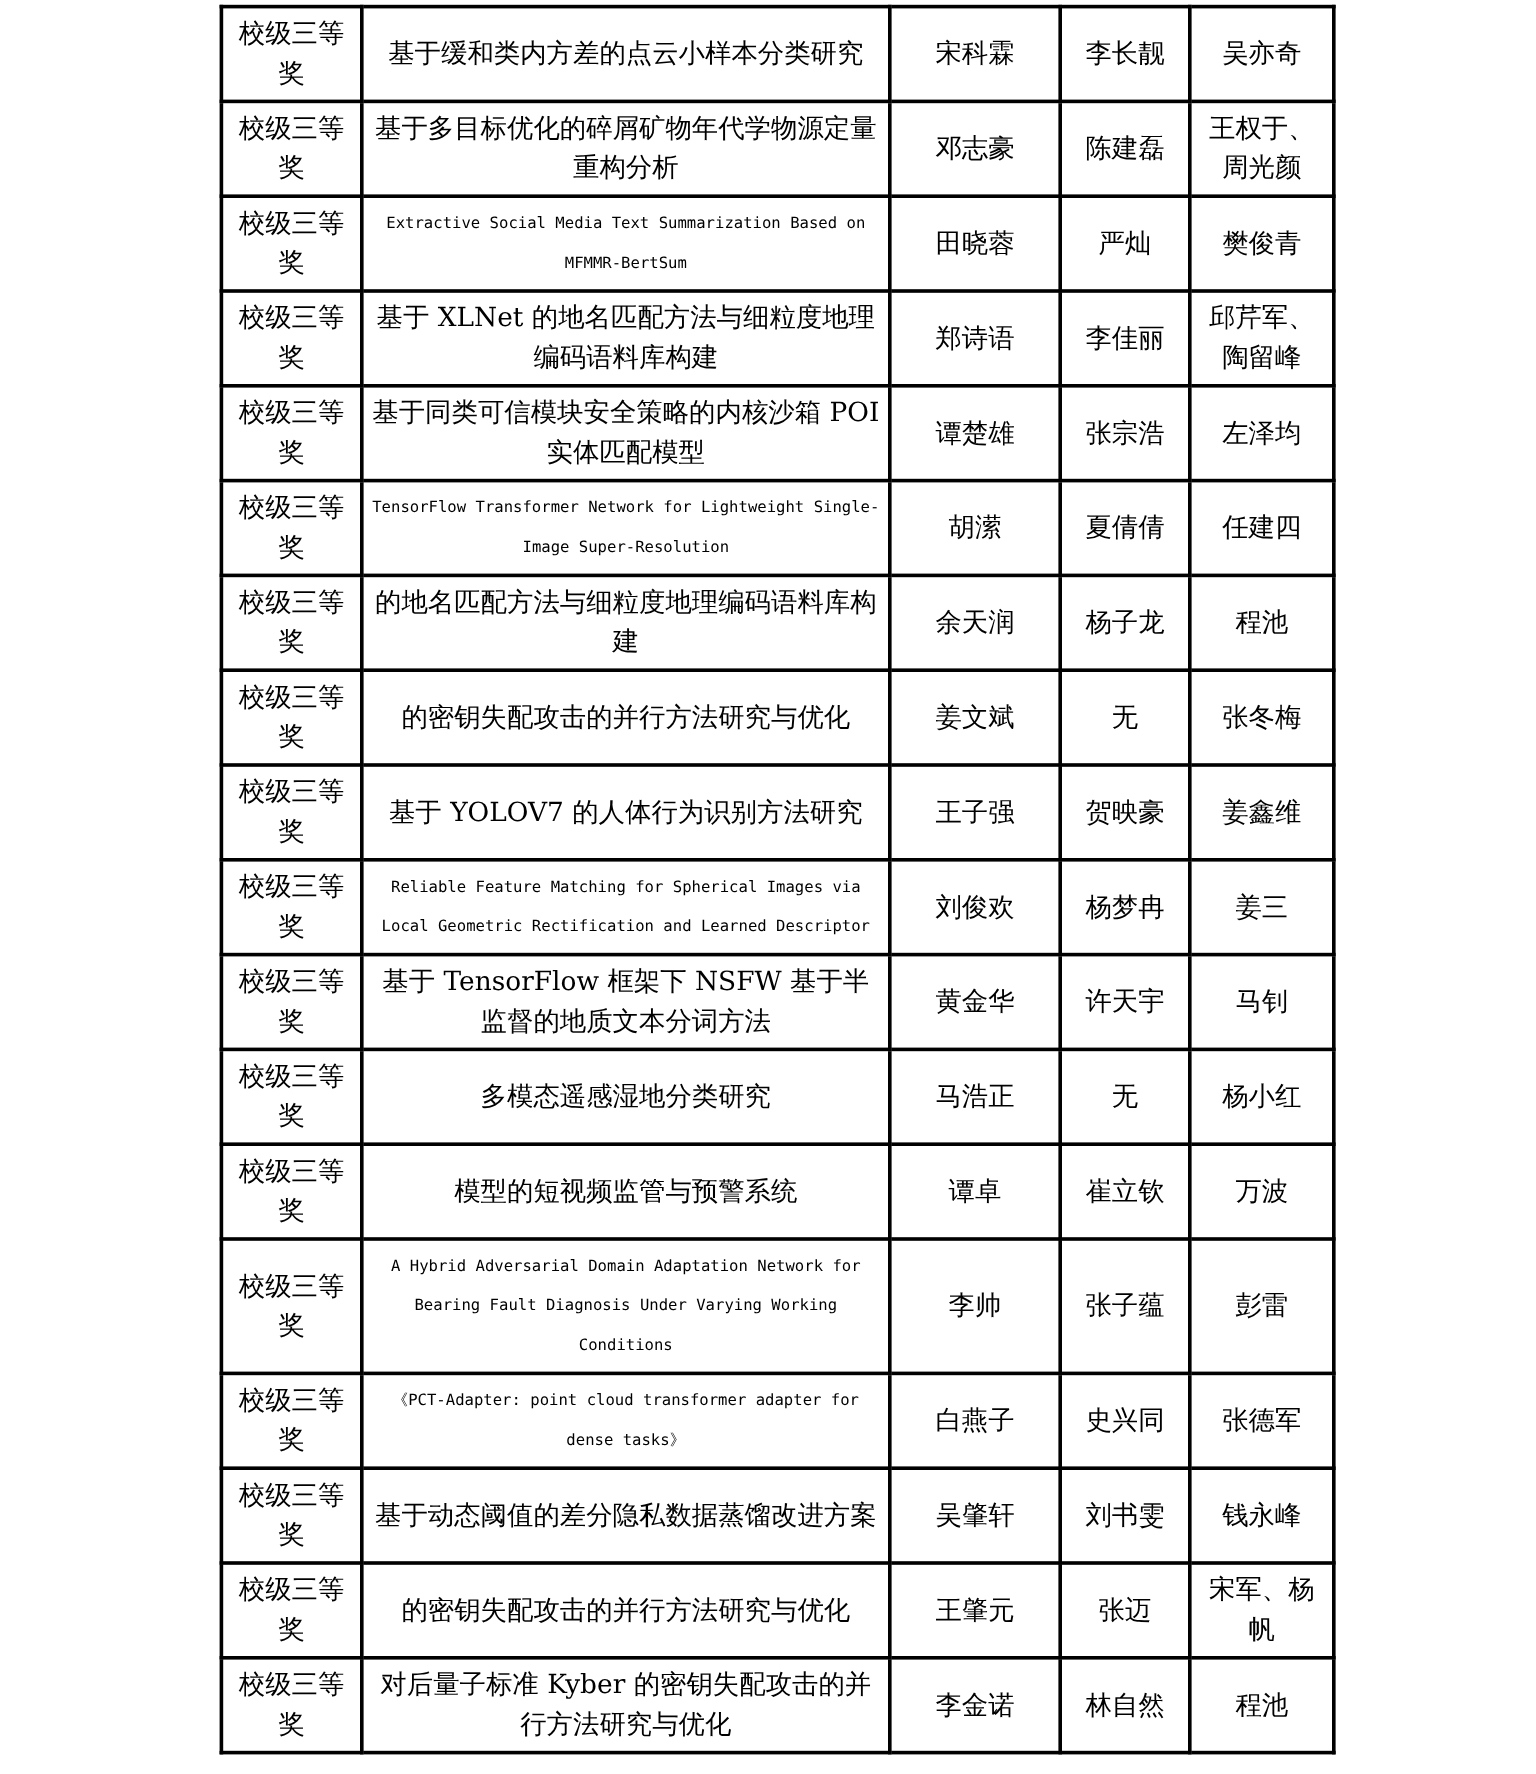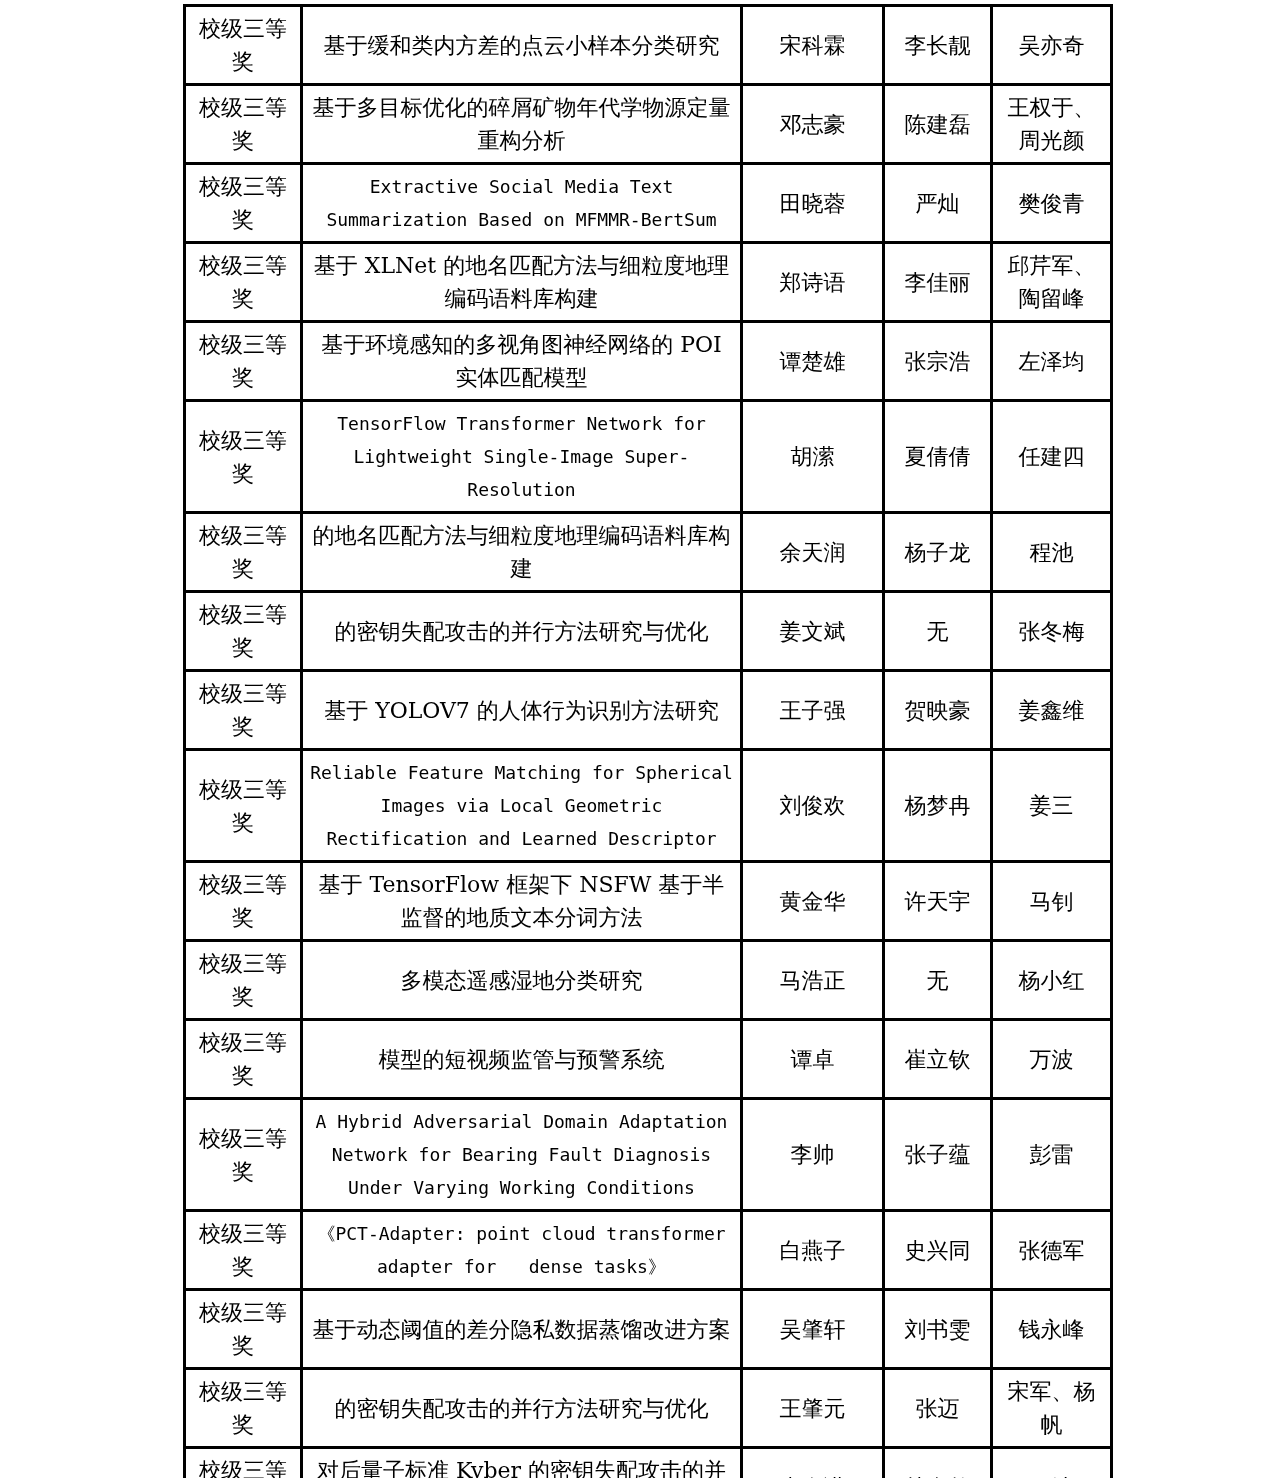--- a/index.html
+++ b/index.html
@@ -39,21 +39,21 @@
   td.c-award {
     padding: 5px 4px;
     font-size: 23px;
   }
   td.c-title {
     white-space: pre-wrap;
     font-size: 22px;
   }
   td.c-title.mono {
     font-family: "DejaVu Sans Mono", "Liberation Mono", monospace;
-    font-size: 18px;
+    font-size: 13px;
   }
   td.c-name {
     font-size: 22px;
   }
   td.c-name3 {
     padding: 5px 6px;
   }
 </style>
 </head>
 <body>
@@ -92,21 +92,21 @@
   </tr>
         <tr>
     <td class="c-award">校级三等奖</td>
     <td class="c-title">基于 XLNet 的地名匹配方法与细粒度地理编码语料库构建</td>
     <td class="c-name">郑诗语</td>
     <td class="c-name">李佳丽</td>
     <td class="c-name c-name3">邱芹军、陶留峰</td>
   </tr>
         <tr>
     <td class="c-award">校级三等奖</td>
-    <td class="c-title">基于环境感知的多视角图神经网络的 POI 实体匹配模型</td>
+    <td class="c-title">基于同类可信模块安全策略的内核沙箱 POI 实体匹配模型</td>
     <td class="c-name">谭楚雄</td>
     <td class="c-name">张宗浩</td>
     <td class="c-name c-name3">左泽均</td>
   </tr>
         <tr>
     <td class="c-award">校级三等奖</td>
     <td class="c-title mono">TensorFlow Transformer Network for Lightweight Single-Image Super-Resolution</td>
     <td class="c-name">胡潆</td>
     <td class="c-name">夏倩倩</td>
     <td class="c-name c-name3">任建四</td>

